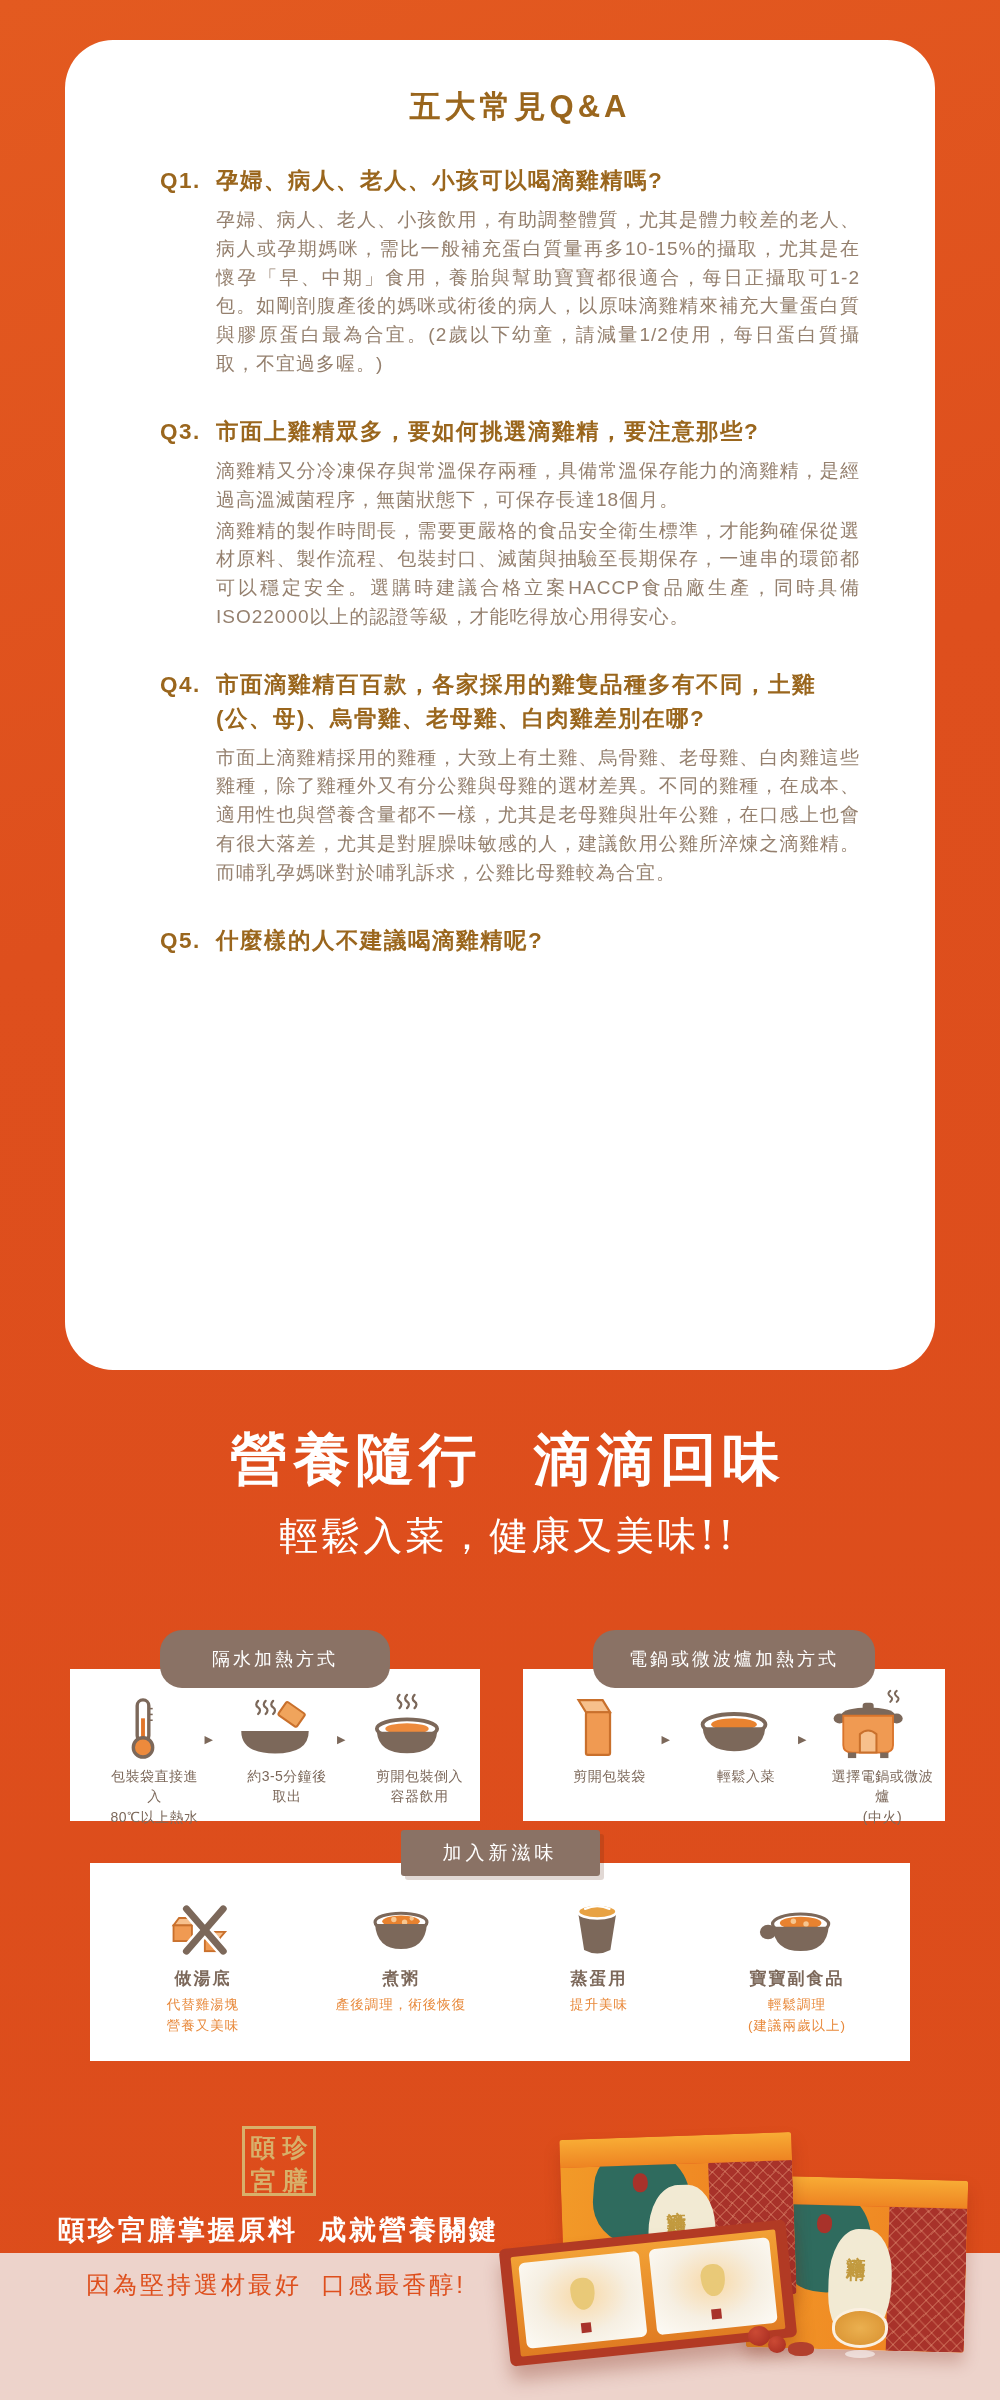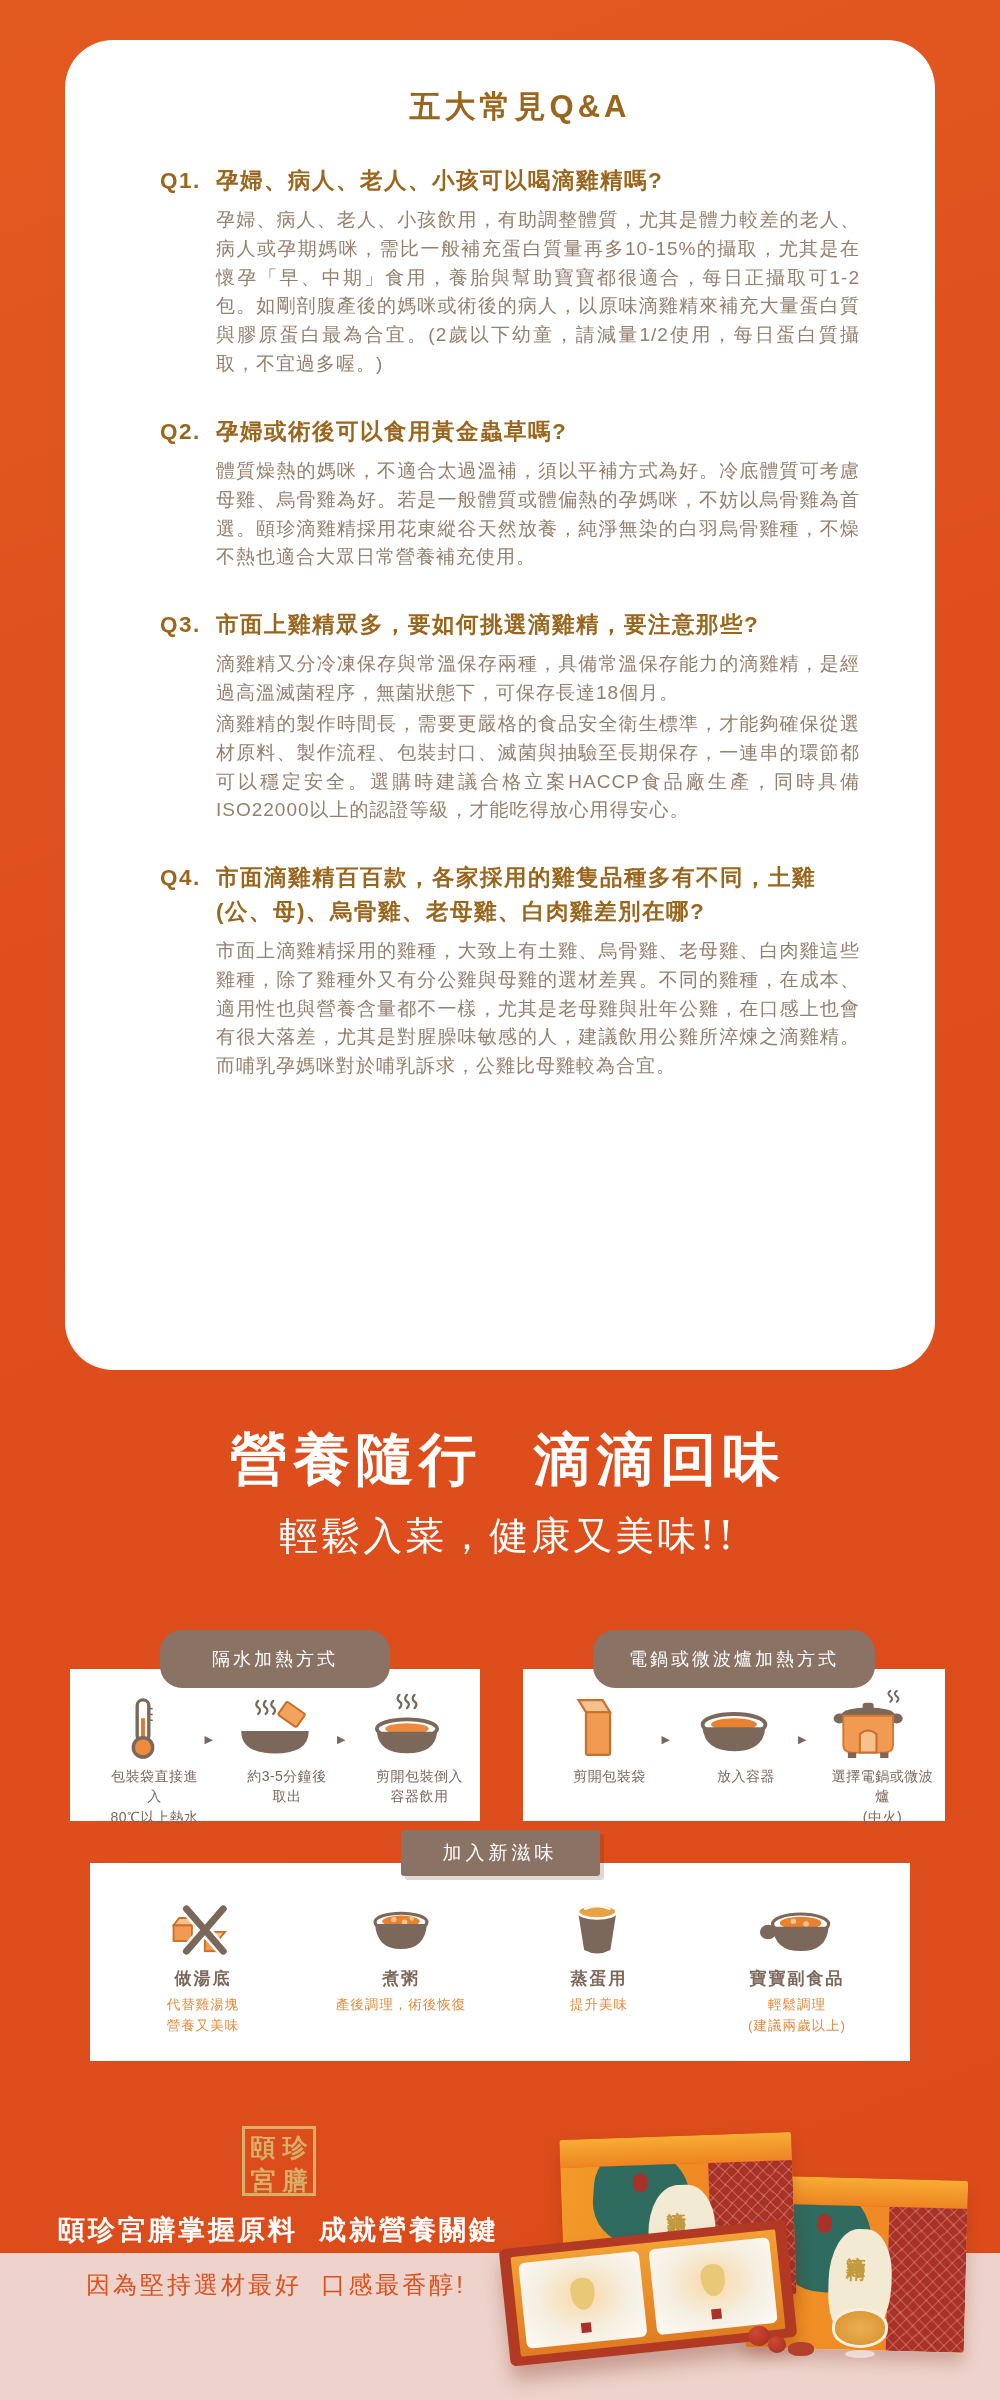--- a/index.html
+++ b/index.html
@@ -104,46 +104,43 @@
     <h1 class="qa-title">五大常見Q&amp;A</h1>
 
     <div class="qa-block">
       <div class="qa-q">
         <span class="qnum">Q1.</span>
         <span class="qtext">孕婦、病人、老人、小孩可以喝滴雞精嗎?</span>
       </div>
       <p class="qa-a">孕婦、病人、老人、小孩飲用，有助調整體質，尤其是體力較差的老人、病人或孕期媽咪，需比一般補充蛋白質量再多10-15%的攝取，尤其是在懷孕「早、中期」食用，養胎與幫助寶寶都很適合，每日正攝取可1-2包。如剛剖腹產後的媽咪或術後的病人，以原味滴雞精來補充大量蛋白質與膠原蛋白最為合宜。(2歲以下幼童，請減量1/2使用，每日蛋白質攝取，不宜過多喔。)</p>
     </div>
 
-    <div class="qa-block">
-      <div class="qa-q">
-        <span class="qnum">Q2.</span>
-        <span class="qtext">孕婦或術後可以食用黃金蟲草嗎?</span>
-      </div>
-      <p class="qa-a">體質燥熱的媽咪，不適合太過溫補，須以平補方式為好。冷底體質可考慮母雞、烏骨雞為好。若是一般體質或體偏熱的孕媽咪，不妨以烏骨雞為首選。頤珍滴雞精採用花東縱谷天然放養，純淨無染的白羽烏骨雞種，不燥不熱也適合大眾日常營養補充使用。</p>
-    </div>
 
     <div class="qa-block">
       <div class="qa-q">
         <span class="qnum">Q3.</span>
         <span class="qtext">市面上雞精眾多，要如何挑選滴雞精，要注意那些?</span>
       </div>
       <p class="qa-a">滴雞精又分冷凍保存與常溫保存兩種，具備常溫保存能力的滴雞精，是經過高溫滅菌程序，無菌狀態下，可保存長達18個月。</p>
       <p class="qa-a">滴雞精的製作時間長，需要更嚴格的食品安全衛生標準，才能夠確保從選材原料、製作流程、包裝封口、滅菌與抽驗至長期保存，一連串的環節都可以穩定安全。選購時建議合格立案HACCP食品廠生產，同時具備ISO22000以上的認證等級，才能吃得放心用得安心。</p>
     </div>
 
     <div class="qa-block">
       <div class="qa-q">
         <span class="qnum">Q4.</span>
         <span class="qtext">市面滴雞精百百款，各家採用的雞隻品種多有不同，土雞(公、母)、烏骨雞、老母雞、白肉雞差別在哪?</span>
       </div>
       <p class="qa-a">市面上滴雞精採用的雞種，大致上有土雞、烏骨雞、老母雞、白肉雞這些雞種，除了雞種外又有分公雞與母雞的選材差異。不同的雞種，在成本、適用性也與營養含量都不一樣，尤其是老母雞與壯年公雞，在口感上也會有很大落差，尤其是對腥臊味敏感的人，建議飲用公雞所淬煉之滴雞精。而哺乳孕媽咪對於哺乳訴求，公雞比母雞較為合宜。</p>
     </div>
 
     <div class="qa-block">
+      <div class="qa-q">
+        <span class="qnum">Q5.</span>
+        <span class="qtext">什麼樣的人不建議喝滴雞精呢?</span>
+      </div>
     </div>
   </section>
 
   <section class="banner">
     <div class="banner-title">營養隨行  滴滴回味</div>
     <div class="banner-subtitle">輕鬆入菜，健康又美味!!</div>
   </section>
 
   <section class="heat-group heat-left">
     <div class="pill">隔水加熱方式</div>
@@ -208,21 +205,21 @@
       </div>
       <span class="arrow">▶</span>
       <div class="step">
         <div class="icon-area">
           <svg viewBox="0 0 84 52" width="80" height="50">
             <ellipse cx="42" cy="16" rx="33" ry="11" fill="#fff" stroke="#7C685A" stroke-width="4"></ellipse>
             <ellipse cx="42" cy="16" rx="24" ry="6.5" fill="#E8822F"></ellipse>
             <path d="M9 19 Q11 44 42 44 Q73 44 75 19 Z" fill="#7C685A"></path>
           </svg>
         </div>
-        <div class="caption pre">放入容器</div>
+        <div class="caption pre">輕鬆入菜</div>
       </div>
       <span class="arrow">▶</span>
       <div class="step">
         <div class="icon-area">
           <svg viewBox="0 0 84 76" width="80" height="70">
             <path d="M64 14 q4 -4 0 -6 q-4 -3 0 -6" stroke="#7C685A" stroke-width="2.2" fill="none" stroke-linecap="round"></path>
             <path d="M71 14 q4 -4 0 -6 q-4 -3 0 -6" stroke="#7C685A" stroke-width="2.2" fill="none" stroke-linecap="round"></path>
             <rect x="34" y="15" width="12" height="9" rx="3.5" fill="#7C685A"></rect>
             <ellipse cx="40" cy="28" rx="29" ry="8" fill="#7C685A"></ellipse>
             <ellipse cx="9" cy="32" rx="6.5" ry="5.5" fill="#7C685A"></ellipse>

